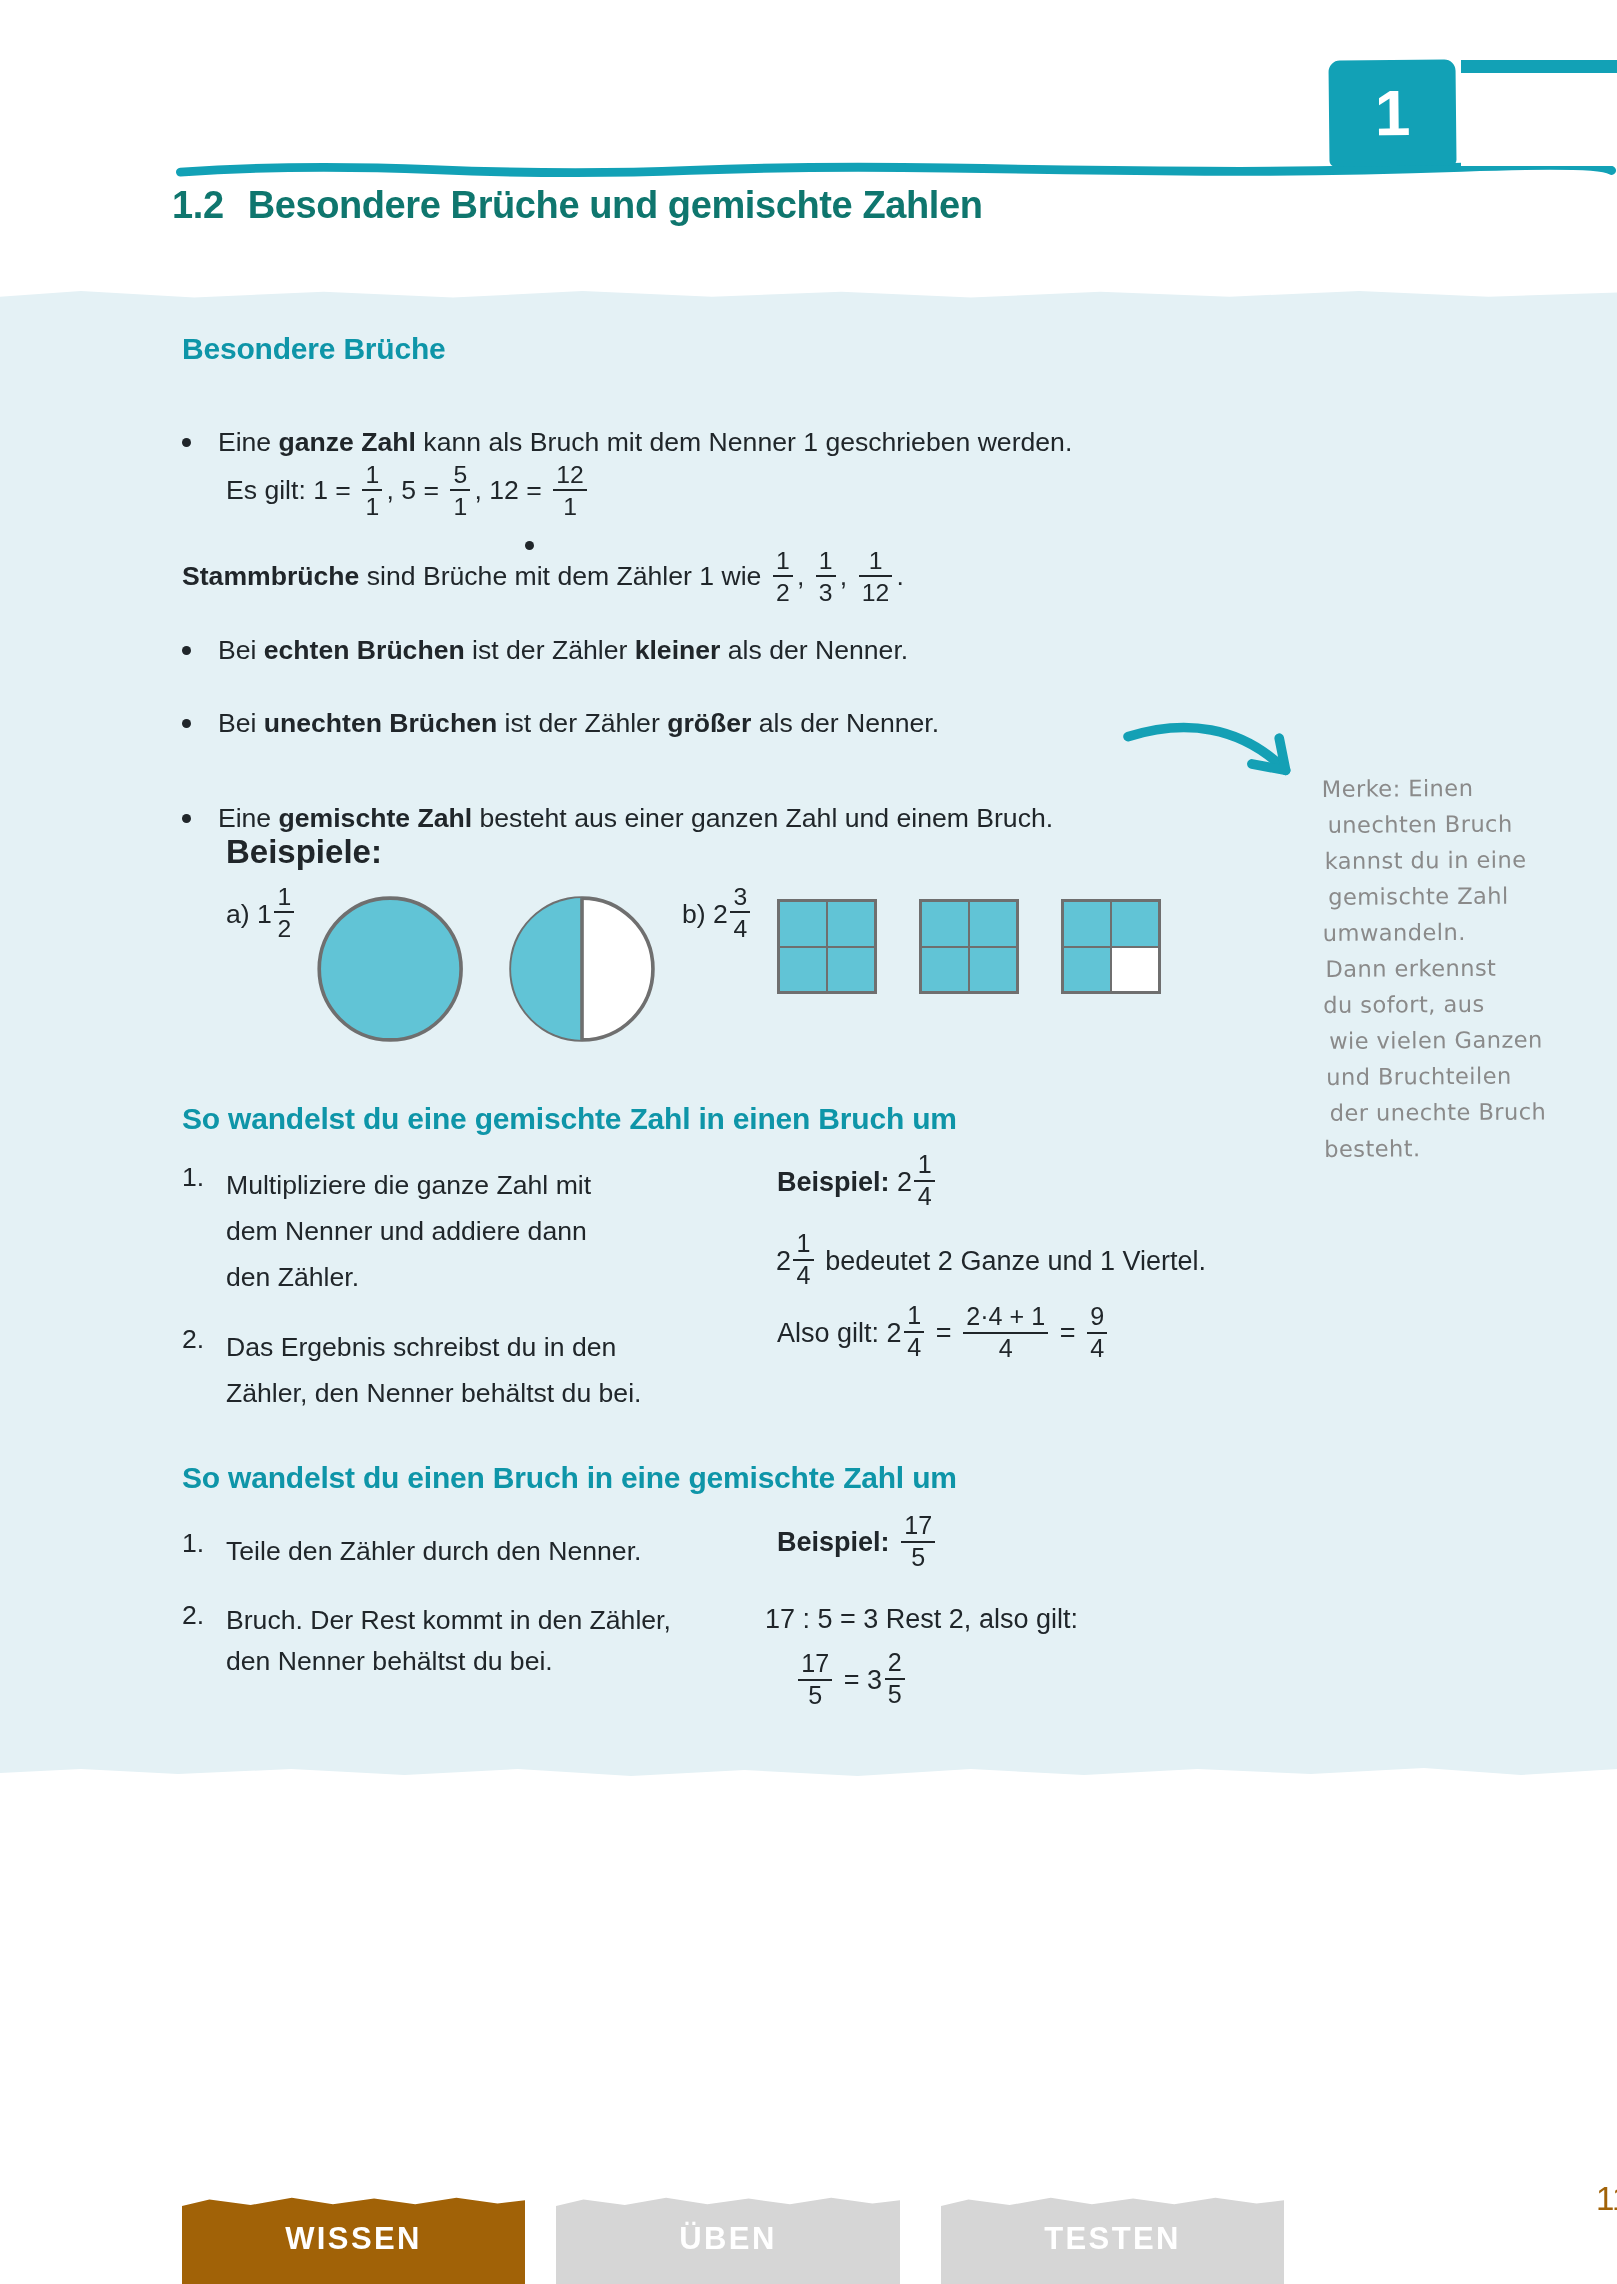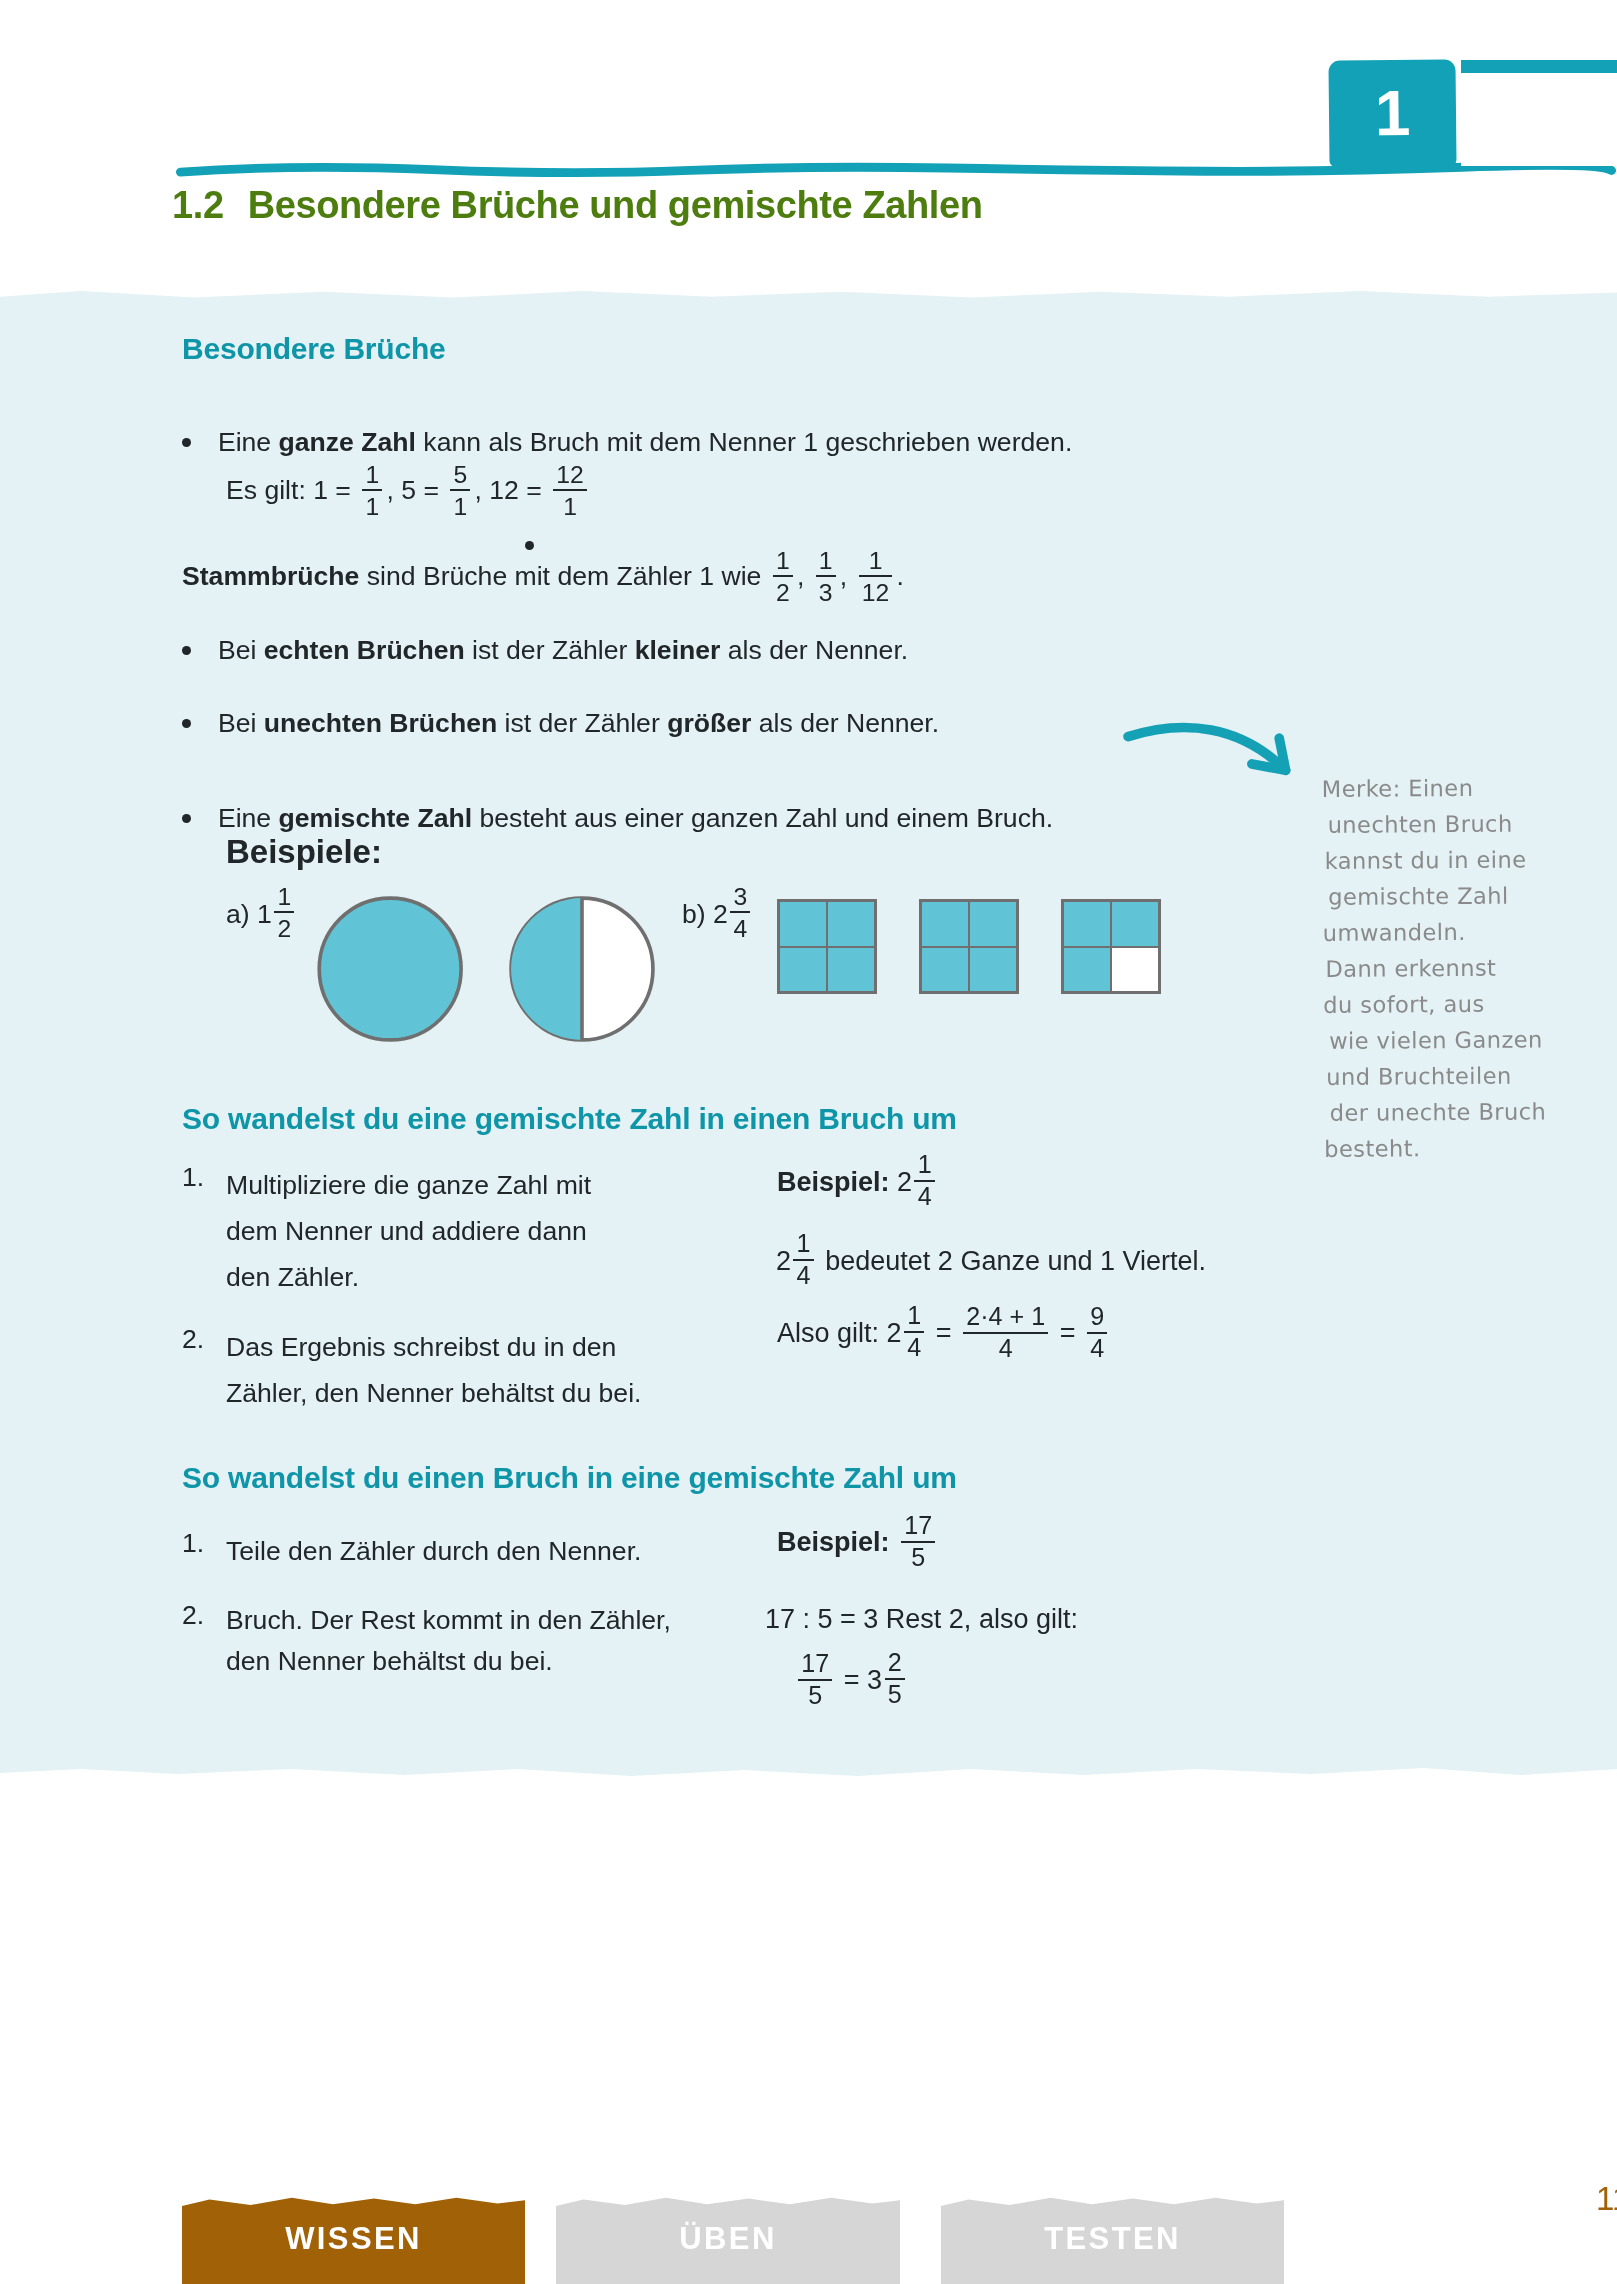--- a/index.html
+++ b/index.html
@@ -21,21 +21,21 @@
     background:#12a1b6;border-radius:11.3px 11.3px 5.6px 5.6px;
     display:flex;align-items:center;justify-content:center;
     transform:rotate(-0.6deg);
   }
   #badge .num{color:#ffffff;font-size:64px;font-weight:bold;}
   #header-tab-slot{
     left:1461px;top:60px;width:156px;height:106px;
     background:#ffffff;border-top:13px solid #12a1b6;
     box-sizing:border-box;
   }
-  #page-title{left:172px;top:184px;font-size:38px;font-weight:bold;color:#4d7c0f;letter-spacing:-0.4px;white-space:nowrap;}
+  #page-title{left:172px;top:184px;font-size:38px;font-weight:bold;color:#0f766e;letter-spacing:-0.4px;white-space:nowrap;}
   #page-title .secnum{margin-right:24px;}
 
   
   #panel{
     left:0;top:287px;width:1618px;height:1492px;
     background:#e4f1f5;
     clip-path:polygon(0 9.7px,5% 4px,12% 10.5px,20% 4.8px,28% 10.5px,36% 4px,44% 9.7px,52% 4.8px,60% 10.5px,68% 4.8px,76% 9.7px,84% 4px,92% 9.7px,100% 5.6px,
       100% 1482px,94% 1488px,88% 1481px,81% 1487px,74% 1482px,67% 1488px,60% 1482px,53% 1489px,46% 1483px,39% 1489px,32% 1482px,25% 1488px,18% 1482px,11% 1487px,5% 1482px,0 1486px);
   }
 

